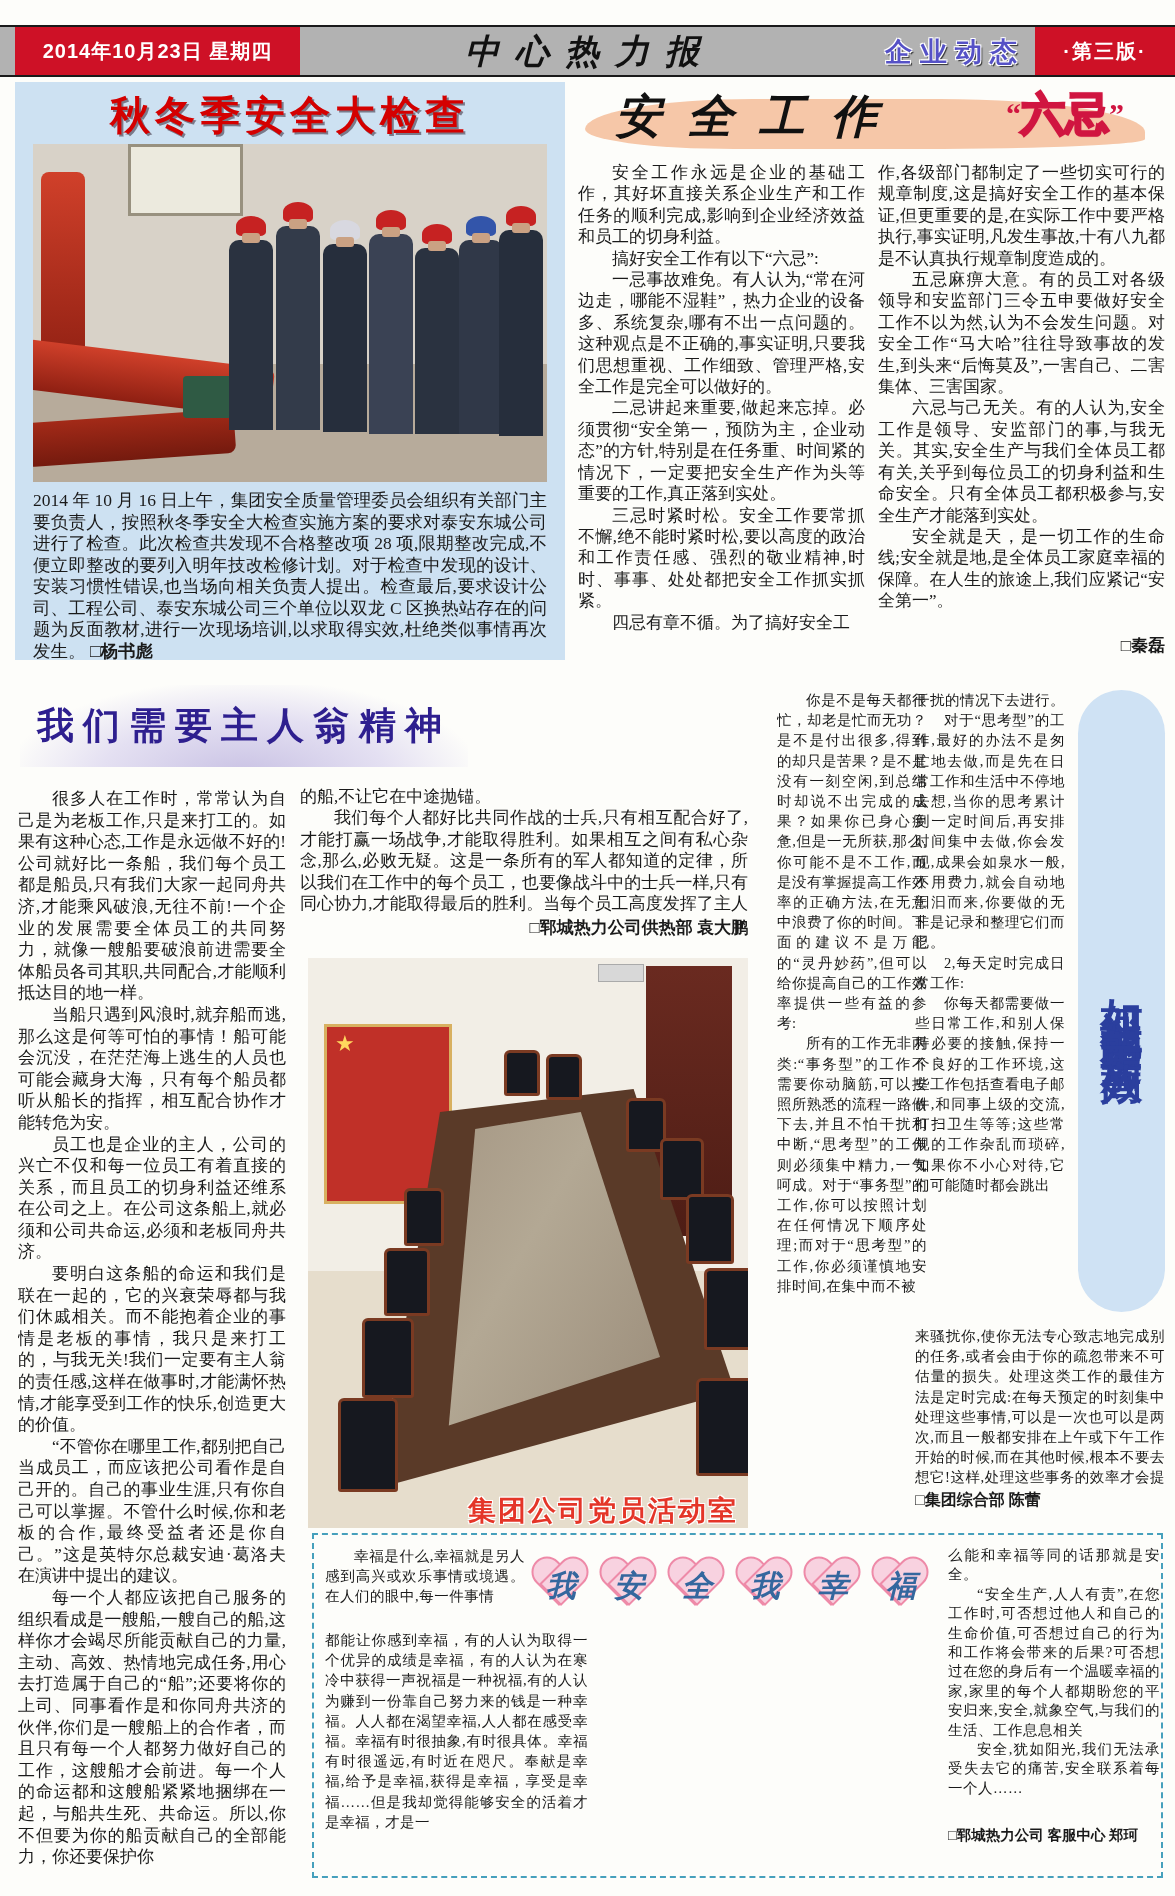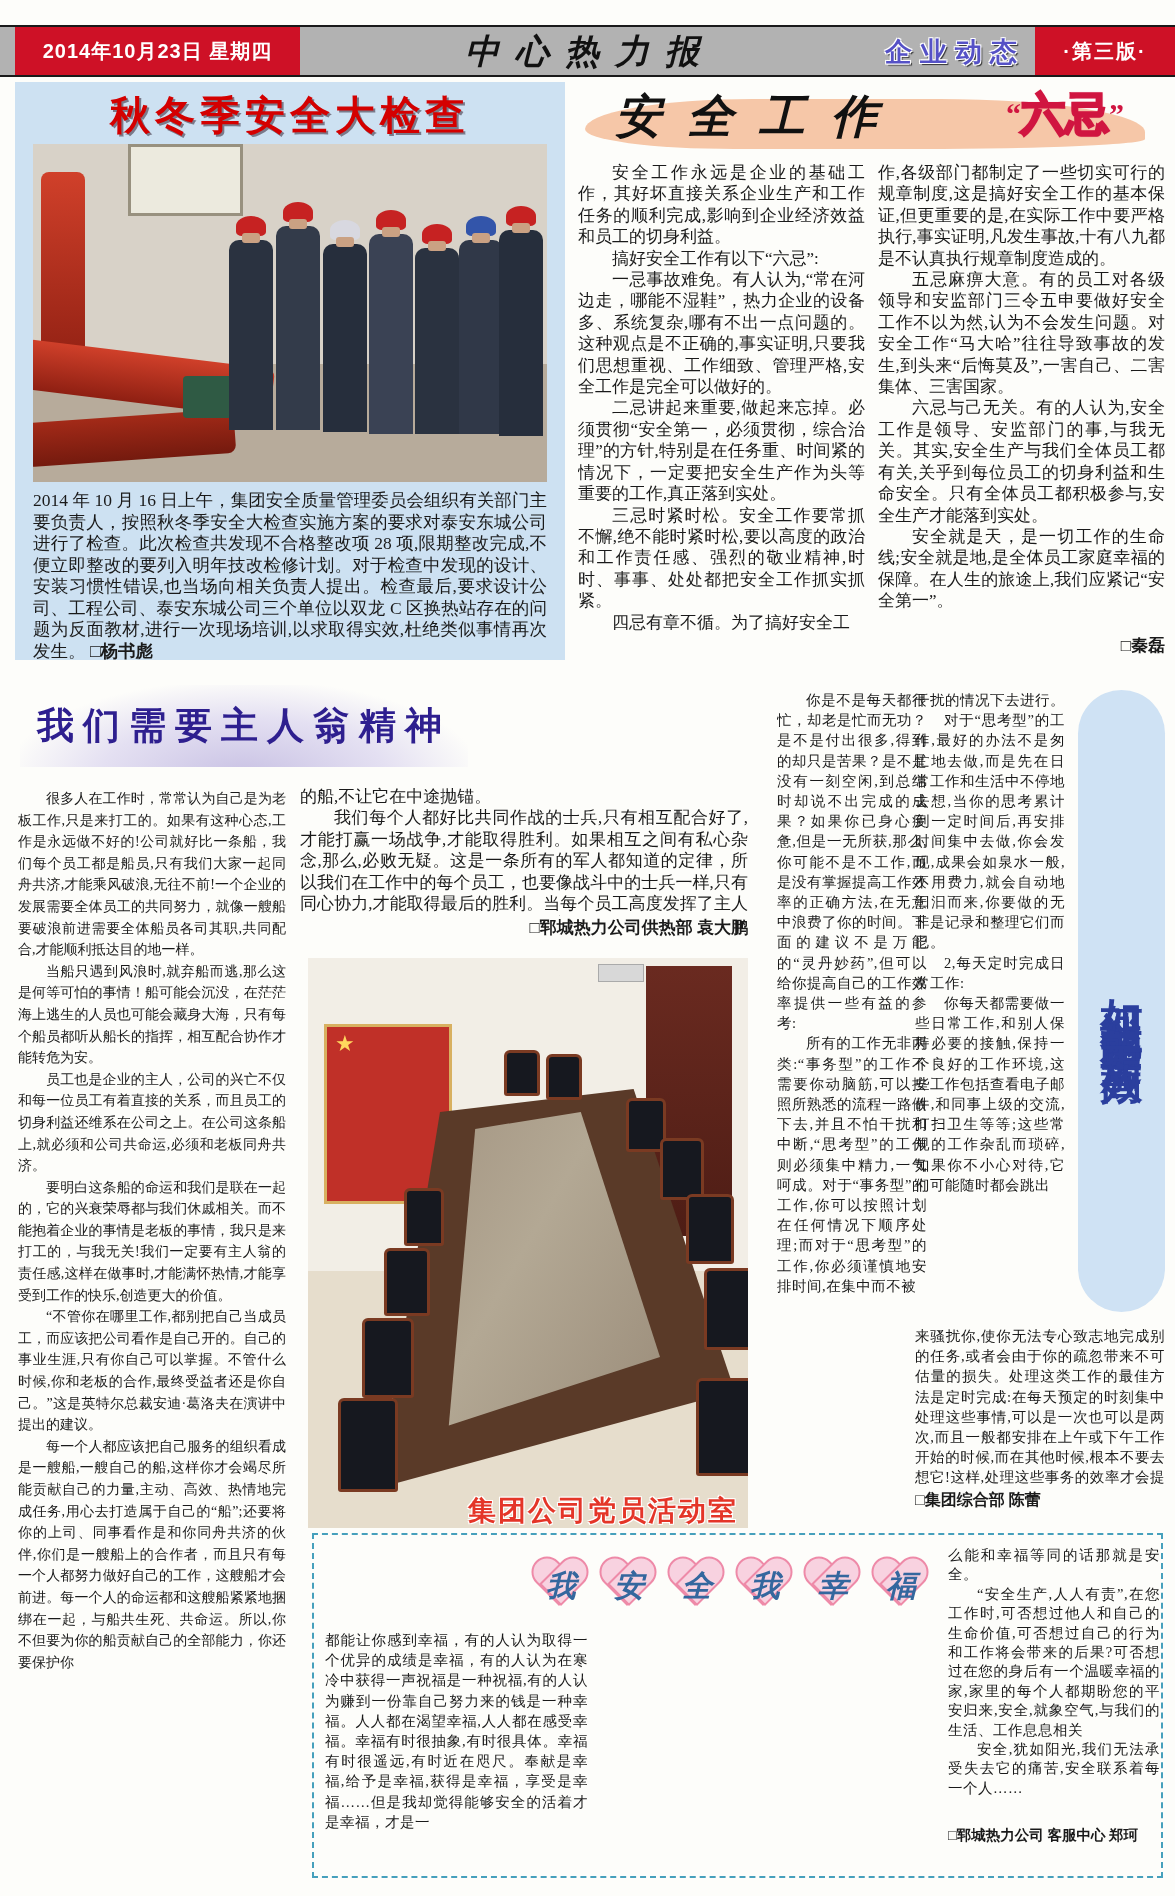--- a/index.html
+++ b/index.html
@@ -41,21 +41,21 @@
            color:#fff;-webkit-text-stroke:2.5px #d01540;text-shadow:0 0 2px #d01540;}
   #six-red .q{color:#d01540;-webkit-text-stroke:0;font-size:30px;text-shadow:none;}
   .newscol{font-size:17px;line-height:21.4px;text-align:justify;overflow:hidden;}
   #six-col1{left:578px;top:162px;width:287px;height:496px;}
   #six-col2{left:878px;top:162px;width:287px;height:472px;}
   #six-sig{left:878px;top:634px;width:287px;text-align:right;font-weight:bold;font-size:17px;}
   
   #title-ownership{left:20px;top:685px;width:448px;height:82px;
      background:radial-gradient(ellipse at 50% 110%, #c9c2e4 0%, #e4e0f2 45%, #fdfdfa 75%);
      color:#2e1f8f;font-size:37px;font-weight:bold;letter-spacing:9px;display:flex;align-items:center;justify-content:center;}
-  #own-col1{left:18px;top:788px;width:268px;height:1086px;font-size:14px;line-height:21.6px;}
+  #own-col1{left:18px;top:788px;width:268px;height:1086px;font-size:17px;line-height:21.6px;}
   #own-col2{left:300px;top:786px;width:448px;height:130px;}
   #own-sig{left:300px;top:916px;width:448px;text-align:right;font-weight:bold;font-size:17px;}
   
   #photo-meeting{left:308px;top:958px;width:440px;height:570px;background:linear-gradient(#f2eee6 0 55%,#e6ddcc 55% 100%);overflow:hidden;}
   #red-board{left:16px;top:66px;width:128px;height:180px;background:#c03028;border:3px solid #d8b060;box-sizing:border-box;}
   #red-board:before{content:"★";position:absolute;color:#ffd75e;font-size:22px;left:8px;top:4px;}
   #door{left:338px;top:8px;width:86px;height:270px;background:linear-gradient(#6a2a20,#4e1d15);}
   #ac-unit{left:290px;top:6px;width:44px;height:16px;background:#d8d8d8;border:1px solid #aaa;}
   #table{left:0;top:0;width:440px;height:570px;background:#5a3a28;
          clip-path:polygon(30% 27%,74% 23%,97% 76%,16% 93%);}
@@ -133,21 +133,21 @@
         <span class="q">“</span>
         <span>六忌</span>
         <span class="q">”</span>
       </div>
   </div>
 
   <div class="abs newscol" id="six-col1">
     <div class="indent">安全工作永远是企业的基础工作，其好坏直接关系企业生产和工作任务的顺利完成,影响到企业经济效益和员工的切身利益。</div>
     <div class="indent">搞好安全工作有以下“六忌”:</div>
     <div class="indent">一忌事故难免。有人认为,“常在河边走，哪能不湿鞋”，热力企业的设备多、系统复杂,哪有不出一点问题的。这种观点是不正确的,事实证明,只要我们思想重视、工作细致、管理严格,安全工作是完全可以做好的。</div>
-    <div class="indent">二忌讲起来重要,做起来忘掉。必须贯彻“安全第一，必须贯彻，综合治理”的方针,特别是在任务重、时间紧的情况下，一定要把安全生产作为头等重要的工作,真正落到实处。</div>
+    <div class="indent">二忌讲起来重要,做起来忘掉。必须贯彻“安全第一，预防为主，企业动态”的方针,特别是在任务重、时间紧的情况下，一定要把安全生产作为头等重要的工作,真正落到实处。</div>
     <div class="indent">三忌时紧时松。安全工作要常抓不懈,绝不能时紧时松,要以高度的政治和工作责任感、强烈的敬业精神,时时、事事、处处都把安全工作抓实抓紧。</div>
     <div class="indent">四忌有章不循。为了搞好安全工</div>
   </div>
   <div class="abs newscol" id="six-col2">
     <div>作,各级部门都制定了一些切实可行的规章制度,这是搞好安全工作的基本保证,但更重要的是,在实际工作中要严格执行,事实证明,凡发生事故,十有八九都是不认真执行规章制度造成的。</div>
     <div class="indent">五忌麻痹大意。有的员工对各级领导和安监部门三令五申要做好安全工作不以为然,认为不会发生问题。对安全工作“马大哈”往往导致事故的发生,到头来“后悔莫及”,一害自己、二害集体、三害国家。</div>
     <div class="indent">六忌与己无关。有的人认为,安全工作是领导、安监部门的事,与我无关。其实,安全生产与我们全体员工都有关,关乎到每位员工的切身利益和生命安全。只有全体员工都积极参与,安全生产才能落到实处。</div>
     <div class="indent">安全就是天，是一切工作的生命线;安全就是地,是全体员工家庭幸福的保障。在人生的旅途上,我们应紧记“安全第一”。</div>
   </div>
   <div class="abs" id="six-sig">□秦磊</div>
@@ -200,20 +200,23 @@
   </div>
   <div class="abs kaicol" id="eff-col2b">来骚扰你,使你无法专心致志地完成别的任务,或者会由于你的疏忽带来不可估量的损失。处理这类工作的最佳方法是定时完成:在每天预定的时刻集中处理这些事情,可以是一次也可以是两次,而且一般都安排在上午或下午工作开始的时候,而在其他时候,根本不要去想它!这样,处理这些事务的效率才会提高,并且不会给你的其他工作带来困扰。</div>
   <div class="abs" id="eff-sig">□集团综合部  陈蕾</div>
 
   <div class="abs" id="eff-pill">
     <div id="eff-pill-text">如何让我们的工作更加高效</div>
   </div>
 
   <div class="abs" id="dash-box"></div>
 
+  <div class="abs kaicol" id="hap-col1a">
+    <div class="indent">幸福是什么,幸福就是另人感到高兴或欢乐事情或境遇。在人们的眼中,每一件事情</div>
+  </div>
   <div class="abs kaicol" id="hap-col1b">都能让你感到幸福，有的人认为取得一个优异的成绩是幸福，有的人认为在寒冷中获得一声祝福是一种祝福,有的人认为赚到一份靠自己努力来的钱是一种幸福。人人都在渴望幸福,人人都在感受幸福。幸福有时很抽象,有时很具体。幸福有时很遥远,有时近在咫尺。奉献是幸福,给予是幸福,获得是幸福，享受是幸福……但是我却觉得能够安全的活着才是幸福，才是一</div>
 
   <div class="heart" style="left:530px;top:1558px;">
       <span>我</span>
     </div>
   <div class="heart" style="left:598px;top:1558px;">
       <span>安</span>
     </div>
   <div class="heart" style="left:666px;top:1558px;">
       <span>全</span>

